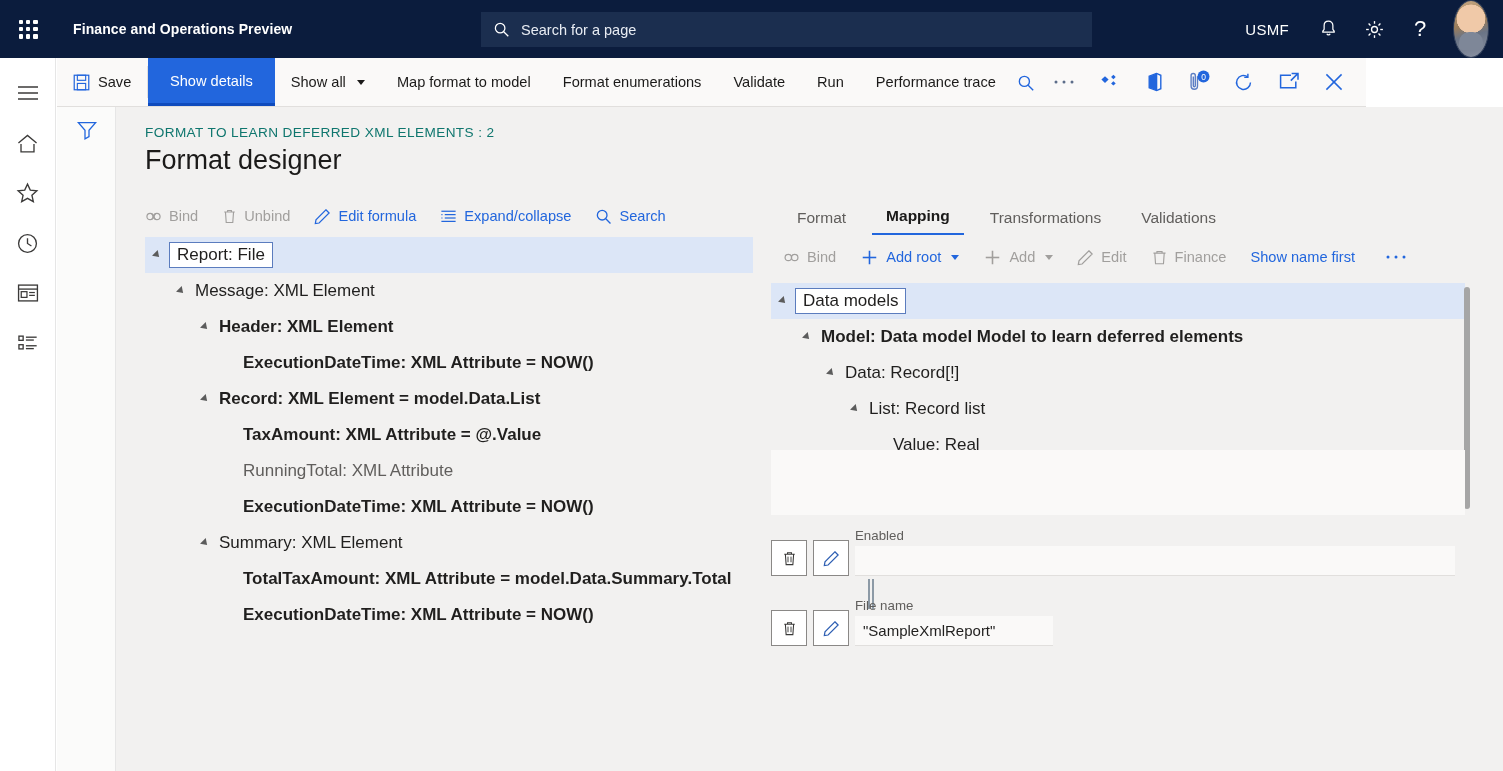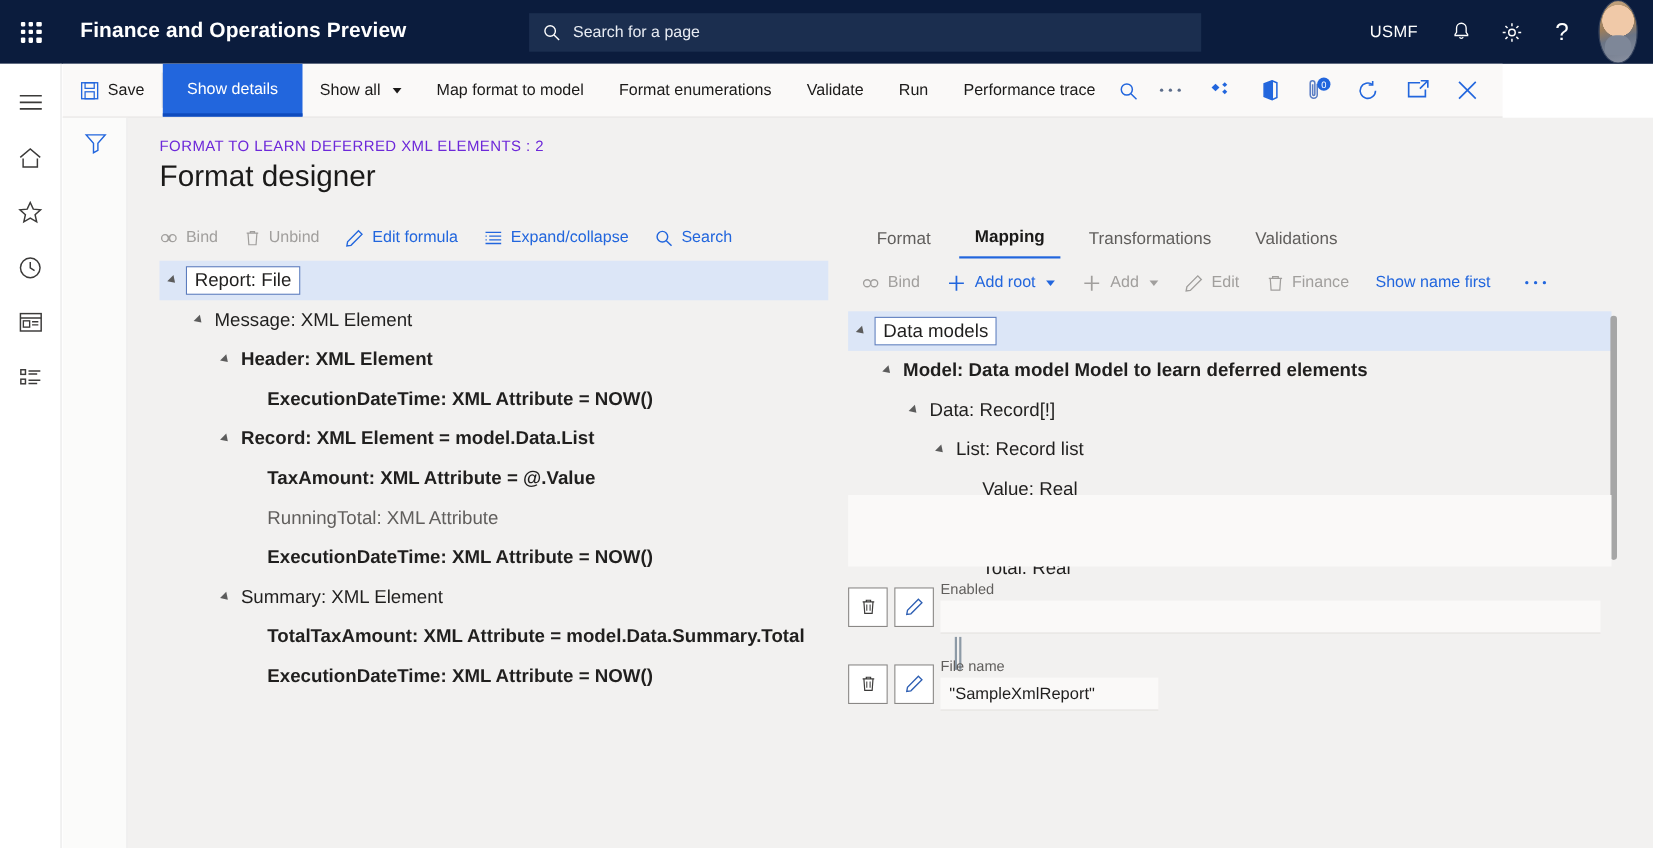--- a/index.html
+++ b/index.html
@@ -25,21 +25,21 @@
   }
   .waffle-grid {
     width: 19px; height: 19px;
     display: grid;
     grid-template-columns: repeat(3, 1fr);
     grid-template-rows: repeat(3, 1fr);
     gap: 3px;
   }
   .waffle-grid i { background: #ffffff; border-radius: 1px; display:block; }
   .app-title {
-    color: #ffffff; font-size: 19px; font-weight: bold;
+    color: #ffffff; font-size: 14px; font-weight: bold;
     margin-left: 17px; letter-spacing: 0.1px; white-space: nowrap; text-align: center;
   }
   .navsearch {
     position: absolute; left: 481px; top: 12px;
     width: 611px; height: 35px;
     background: #1b2e4f;
     display: flex; align-items: center; padding-left: 12px;
     cursor: text;
   }
   .navsearch .txt { color: #e8ecf3; font-size: 14.5px; margin-left: 11px; }
@@ -114,21 +114,21 @@
     display: inline-block; margin-left: 3px;
   }
 
   
   .body {
     position: absolute; left: 116px; top: 107px;
     width: 1387px; height: 664px; background: #f2f1f0;
     overflow: hidden;
   }
   .crumb {
-    font-size: 13.6px; color: #6d28d9; letter-spacing: 0.4px;
+    font-size: 13.6px; color: #0f766e; letter-spacing: 0.4px;
     padding: 18px 0 0 29px;
   }
   .ptitle {
     font-size: 27px; color: #1b1a19; padding: 5px 0 0 29px; font-weight: normal;
   }
 
   
   .leftpane { position: absolute; left: 0; top: 88px; width: 637px; height: 576px; }
   .cmdbar { display: flex; align-items: center; padding-left: 29px; height: 42px; gap: 0; }
   .cmd {
@@ -180,21 +180,21 @@
   .rscroll {
     position: absolute; right: 33px; top: 4px; width: 6px; height: 222px;
     background: #a6a6a6; border-radius: 3px;
   }
 
   .subpanel {
     position: absolute; left: 8px; top: 255px; width: 694px; height: 65px;
     background: #faf9f8;
   }
   .fieldrow {
-    position: absolute; left: 8px; display: flex; align-items: center; gap: 6px;
+    position: absolute; left: 8px; display: flex; align-items: flex-end; gap: 6px;
   }
   .sqbtn {
     width: 36px; height: 36px; border: 1px solid #8a8886; background: #ffffff;
     display: flex; align-items: center; justify-content: center; cursor: pointer;
     flex: 0 0 36px;
   }
   .fieldwrap { display: flex; flex-direction: column; padding-top: 1px; }
   .flabel { font-size: 13.3px; color: #605e5c; padding-bottom: 3px; }
   .finput {
     background: #faf9f8; border: none; border-bottom: 1px solid #e1dfdd;
@@ -612,24 +612,20 @@
             <div class="trow" style="padding-left: 96px;">
               <span class="tw"></span>
               <span class="lbl">Value: Real</span>
             </div>
             <div class="trow" style="padding-left: 72px;">
               <span class="tw">
                 <span class="tri"></span>
               </span>
               <span class="lbl">Summary: Record[!]</span>
             </div>
-            <div class="trow" style="padding-left: 96px;">
-              <span class="tw"></span>
-              <span class="lbl">Total: Real</span>
-            </div>
           </div>
         <div class="rscroll"></div>
       </div>
 
       <div class="subpanel"></div>
 
       <div id="field-rows">
           <div class="fieldrow" style="top: 332px;">
             <div class="sqbtn">
               <svg width="15" height="17" viewBox="0 0 16 18">

